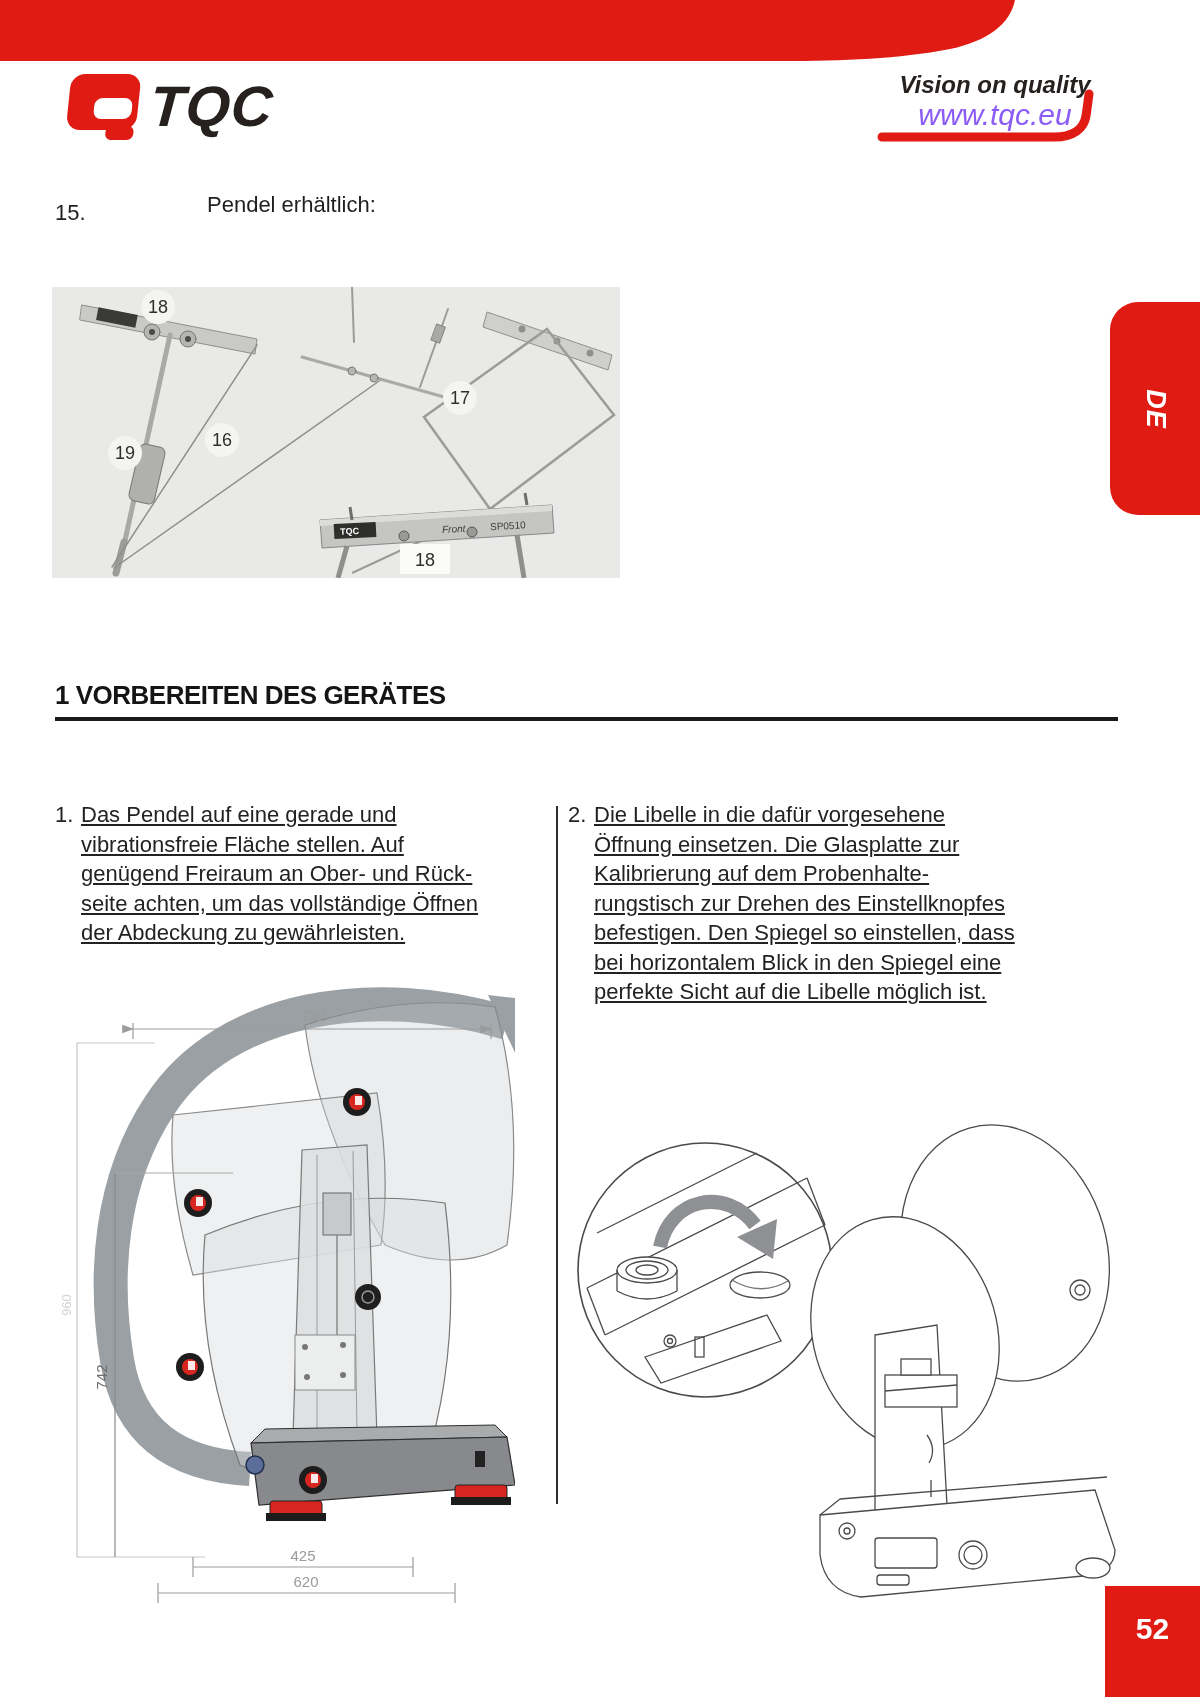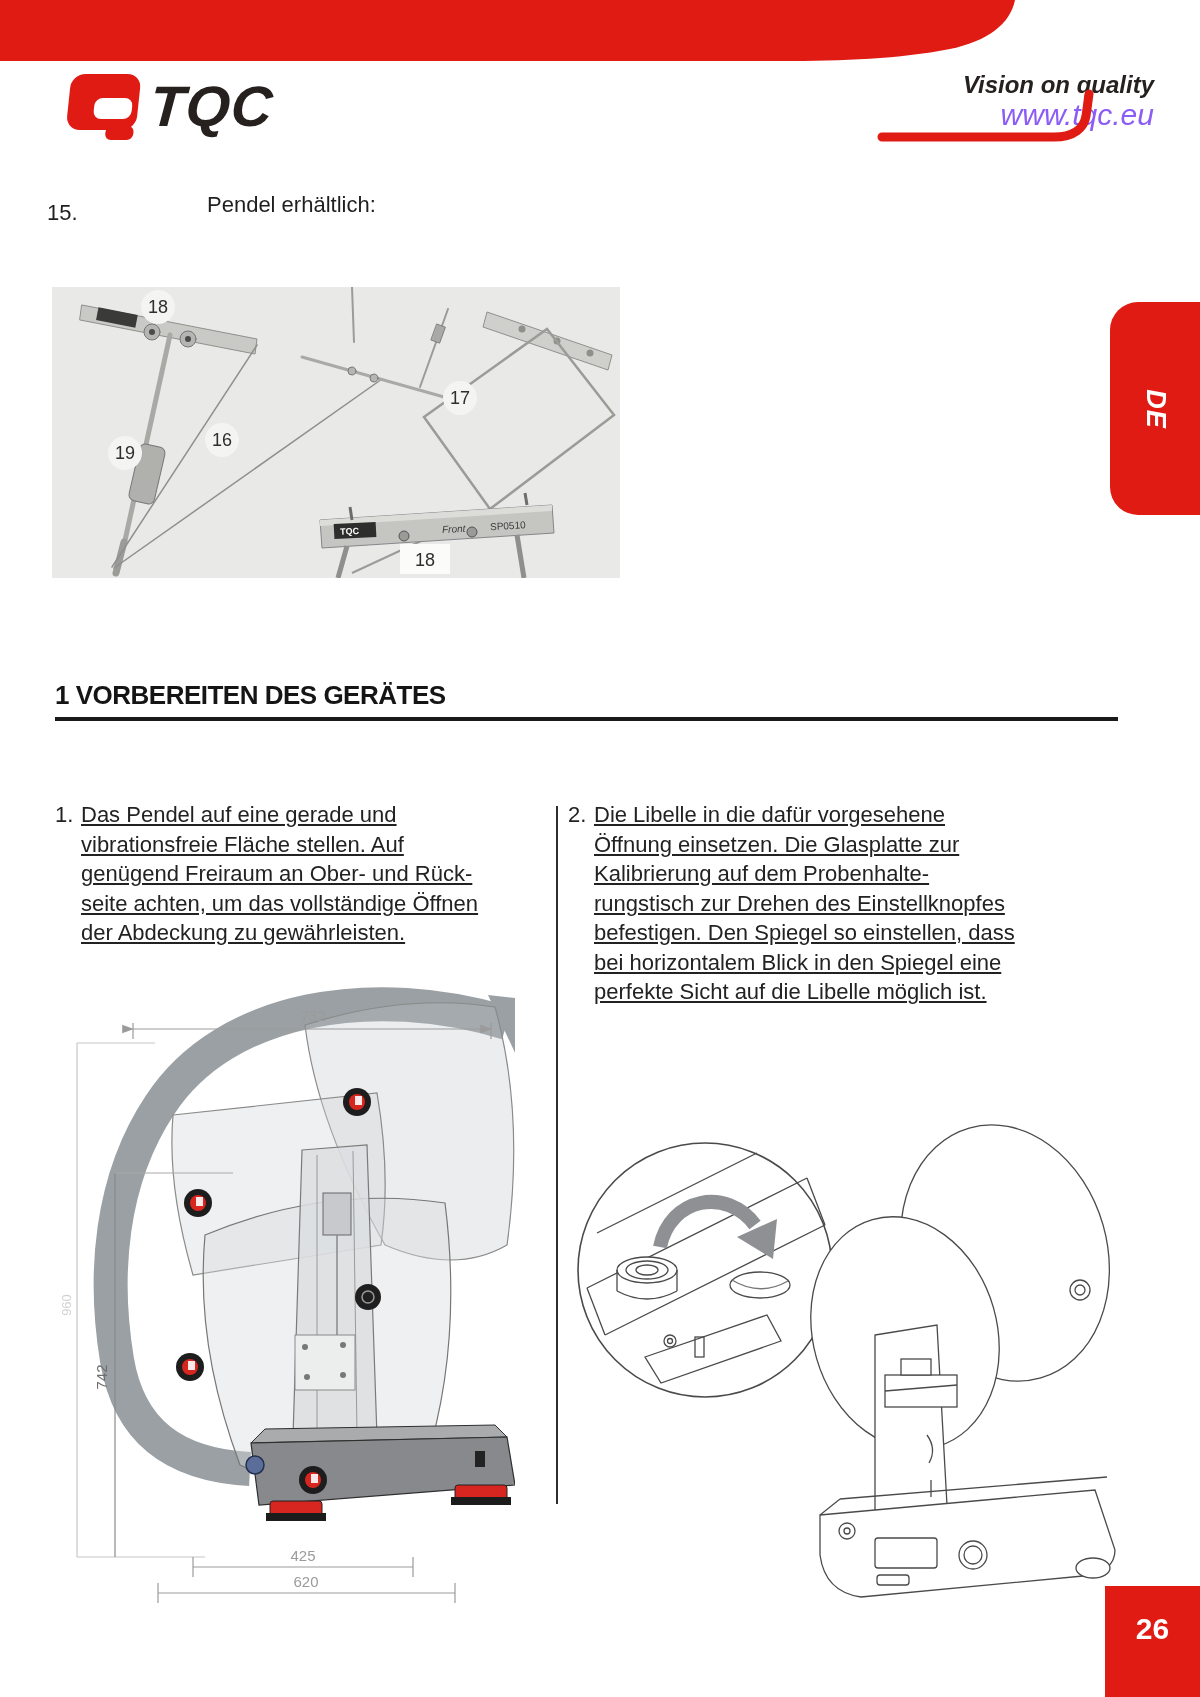--- a/index.html
+++ b/index.html
@@ -8,25 +8,25 @@
     font-family:"Liberation Sans",sans-serif;color:#1f1f1f;
   }
   .abs{position:absolute;}
   
   #banner{left:0;top:0;}
   #logo{left:64px;top:70px;display:flex;align-items:center;}
   #logo-text{
     font-size:57px;font-weight:bold;font-style:italic;color:#26211f;
     letter-spacing:1px;margin-left:6px;transform:skewX(-4deg);line-height:1;
   }
-  #tagline{left:880px;top:72px;width:230px;text-align:right;margin-left:44px;}
+  #tagline{left:880px;top:72px;width:230px;text-align:center;}
   #tagline .line1{font-size:24px;font-weight:bold;font-style:italic;color:#26211f;line-height:1.1;}
   #tagline .line2{font-size:30px;font-style:italic;color:#8b5cf6;line-height:1.15;}
   
-  #intro-num{left:47px;top:200px;font-size:22px;}
+  #intro-num{left:55px;top:200px;font-size:22px;}
   #intro-label{left:207px;top:192px;font-size:22px;}
   
   #pendulum-figure{left:52px;top:287px;}
   
   #de-tab{left:1110px;top:302px;width:90px;height:213px;background:#e01b14;border-radius:28px 0 0 28px;}
   #de-tab span{
     position:absolute;left:50%;top:50%;transform:translate(-50%,-50%) rotate(90deg);
     color:#ffffff;font-weight:bold;font-style:italic;font-size:27px;letter-spacing:1px;
   }
   
@@ -312,16 +312,16 @@
         <circle cx="272" cy="446" r="8"></circle>
           <circle cx="272" cy="446" r="3"></circle>
         <ellipse cx="518" cy="483" rx="17" ry="10" fill="#ffffff"></ellipse>
         <path d="M 352 350 q 10 14 2 28"></path>
         <line x1="356" y1="395" x2="356" y2="412"></line>
       </g>
     </g>
   </svg>
 
   <div id="page-num-box" class="abs">
-    <span>26</span>
+    <span>52</span>
   </div>
 
 </div>
 
 </body></html>

